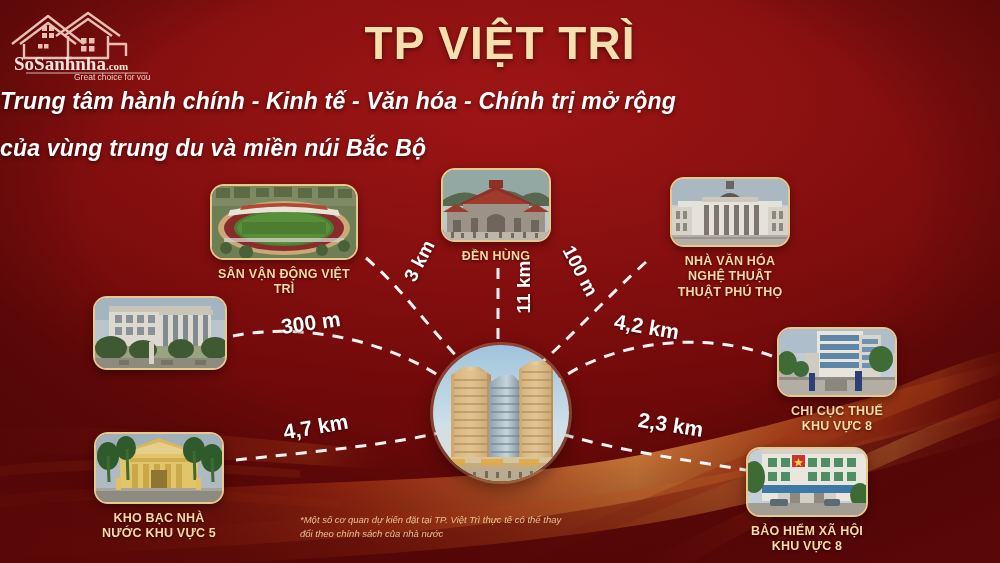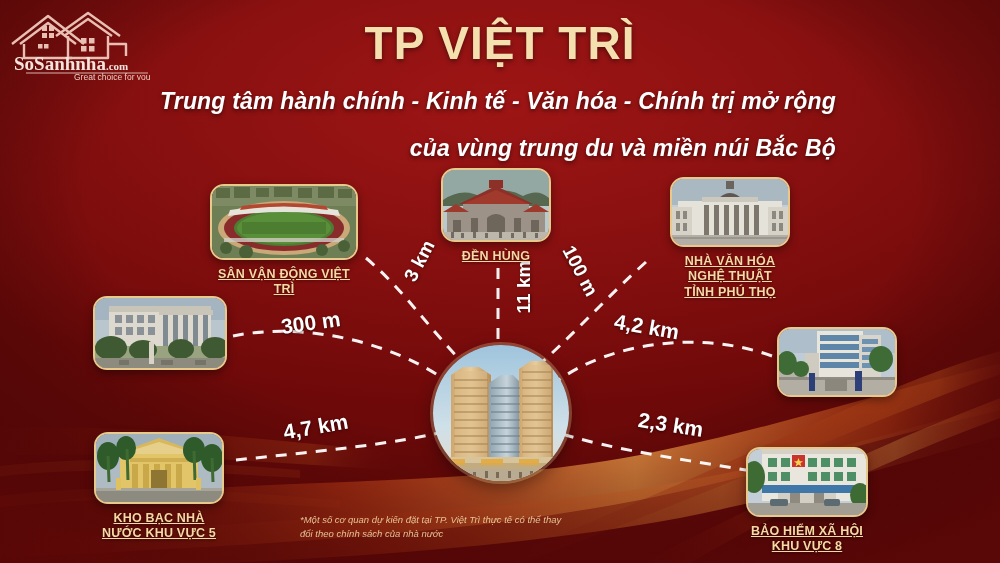--- a/index.html
+++ b/index.html
@@ -23,21 +23,21 @@
   #logo svg { display: block; }
   
   #title {
     position: absolute; left: 0; top: 16px; width: 1000px;
     text-align: center;
     font-size: 46px; font-weight: bold; letter-spacing: 1px;
     color: #f4dfae;
     text-shadow: 0 2px 5px rgba(0,0,0,.45);
   }
   .subtitle {
-    position: absolute; left: 0; width: 836px; text-align: right;
+    position: absolute; left: 0; width: 836px; text-align: left;
     color: #ffffff; font-weight: bold; font-style: italic;
     font-size: 23px; letter-spacing: .2px;
     text-shadow: 0 2px 4px rgba(0,0,0,.5);
   }
   #sub1 { top: 88px; }
   #sub2 { top: 119px; margin-top: 16px; }
 
   
   .lines-svg { position: absolute; inset: 0; width: 1000px; height: 563px; }
 
@@ -71,21 +71,20 @@
   .thumb svg { display: block; }
   .node-label {
     margin-top: 7px;
     text-align: center;
     color: #f6d9a4;
     font-weight: bold;
     font-size: 12.5px;
     letter-spacing: .2px;
     line-height: 1.18;
     text-shadow: 0 1px 3px rgba(0,0,0,.55);
-    text-decoration: underline;
   }
   
   #node-stadium  { left: 210px; top: 184px; width: 148px; }
   #node-denhung  { left: 441px; top: 168px; width: 110px; }
   #node-culture  { left: 670px; top: 177px; width: 120px; }
   #node-bank     { left: 93px;  top: 296px; width: 134px; }
   #node-tax      { left: 777px; top: 327px; width: 120px; }
   #node-treasury { left: 94px;  top: 432px; width: 130px; }
   #node-social   { left: 746px; top: 447px; width: 122px; }
 
@@ -314,21 +313,21 @@
           <rect x="100" y="32" width="4" height="8"></rect>
             <rect x="107" y="32" width="4" height="8"></rect>
           <rect x="100" y="44" width="4" height="8"></rect>
             <rect x="107" y="44" width="4" height="8"></rect>
         </g>
         <rect y="56" width="116" height="10" fill="#b3afa6"></rect>
         <rect y="58" width="116" height="2" fill="#9a968e"></rect>
       </svg>
     </div>
     <div class="node-label">NHÀ VĂN HÓA NGHỆ THUẬT</div>
-    <div class="node-label" style="margin-top:1px">TỈNH PHÚ THỌ</div>
+    <div class="node-label" style="margin-top:1px">THUẬT PHÚ THỌ</div>
   </div>
 
   <div class="node" id="node-bank">
     <div class="thumb">
       <svg width="130" height="70" viewBox="0 0 130 70">
         <rect width="130" height="70" fill="#b9c6ce"></rect>
         <rect width="130" height="22" fill="#a4b4c0"></rect>
         <rect x="14" y="8" width="102" height="40" fill="#ddd9cf"></rect>
         <rect x="14" y="8" width="102" height="6" fill="#c9c4b8"></rect>
         <g fill="#8a9298">
@@ -397,20 +396,21 @@
         <rect y="48" width="116" height="3" fill="#918d84"></rect>
         <g fill="#2d3f78">
           <rect x="30" y="44" width="6" height="18"></rect>
           <rect x="76" y="42" width="7" height="20"></rect>
         </g>
         <g fill="#8b877d">
             <rect x="46" y="50" width="22" height="12"></rect>
           </g>
       </svg>
     </div>
+    <div class="node-label">CHI CỤC THUẾ KHU VỰC 8</div>
   </div>
 
   <div class="node" id="node-treasury">
     <div class="thumb">
       <svg width="126" height="68" viewBox="0 0 126 68">
         <rect width="126" height="68" fill="#aebbc3"></rect>
         <rect width="126" height="20" fill="#9fb0bb"></rect>
         <rect x="24" y="16" width="78" height="38" fill="#e2c469"></rect>
         <path d="M20 20 L63 4 L106 20 Z" fill="#d9b85c"></path>
         <path d="M24 20 L63 8 L102 20 Z" fill="#e6cf8a"></path>

